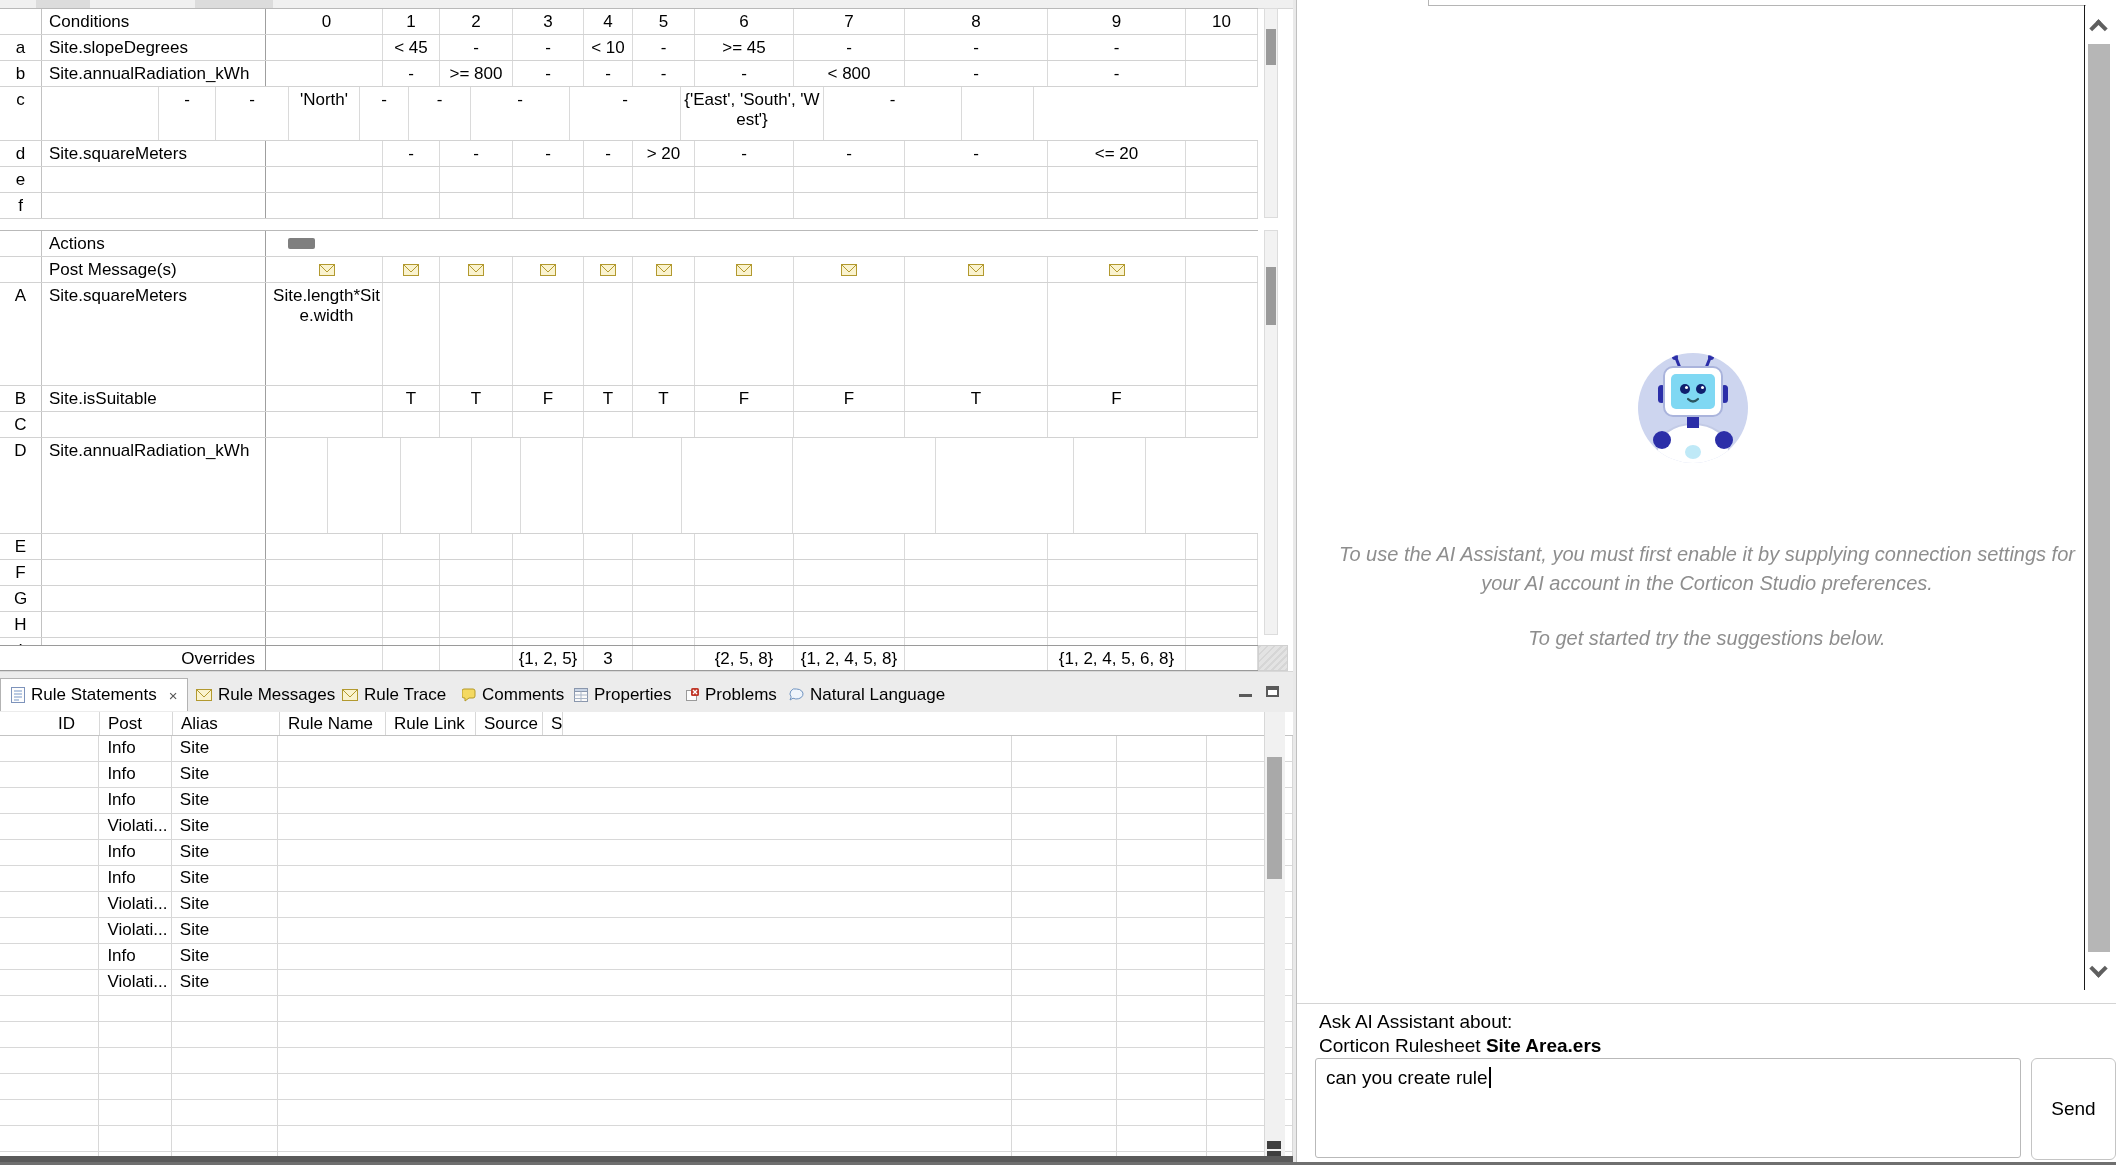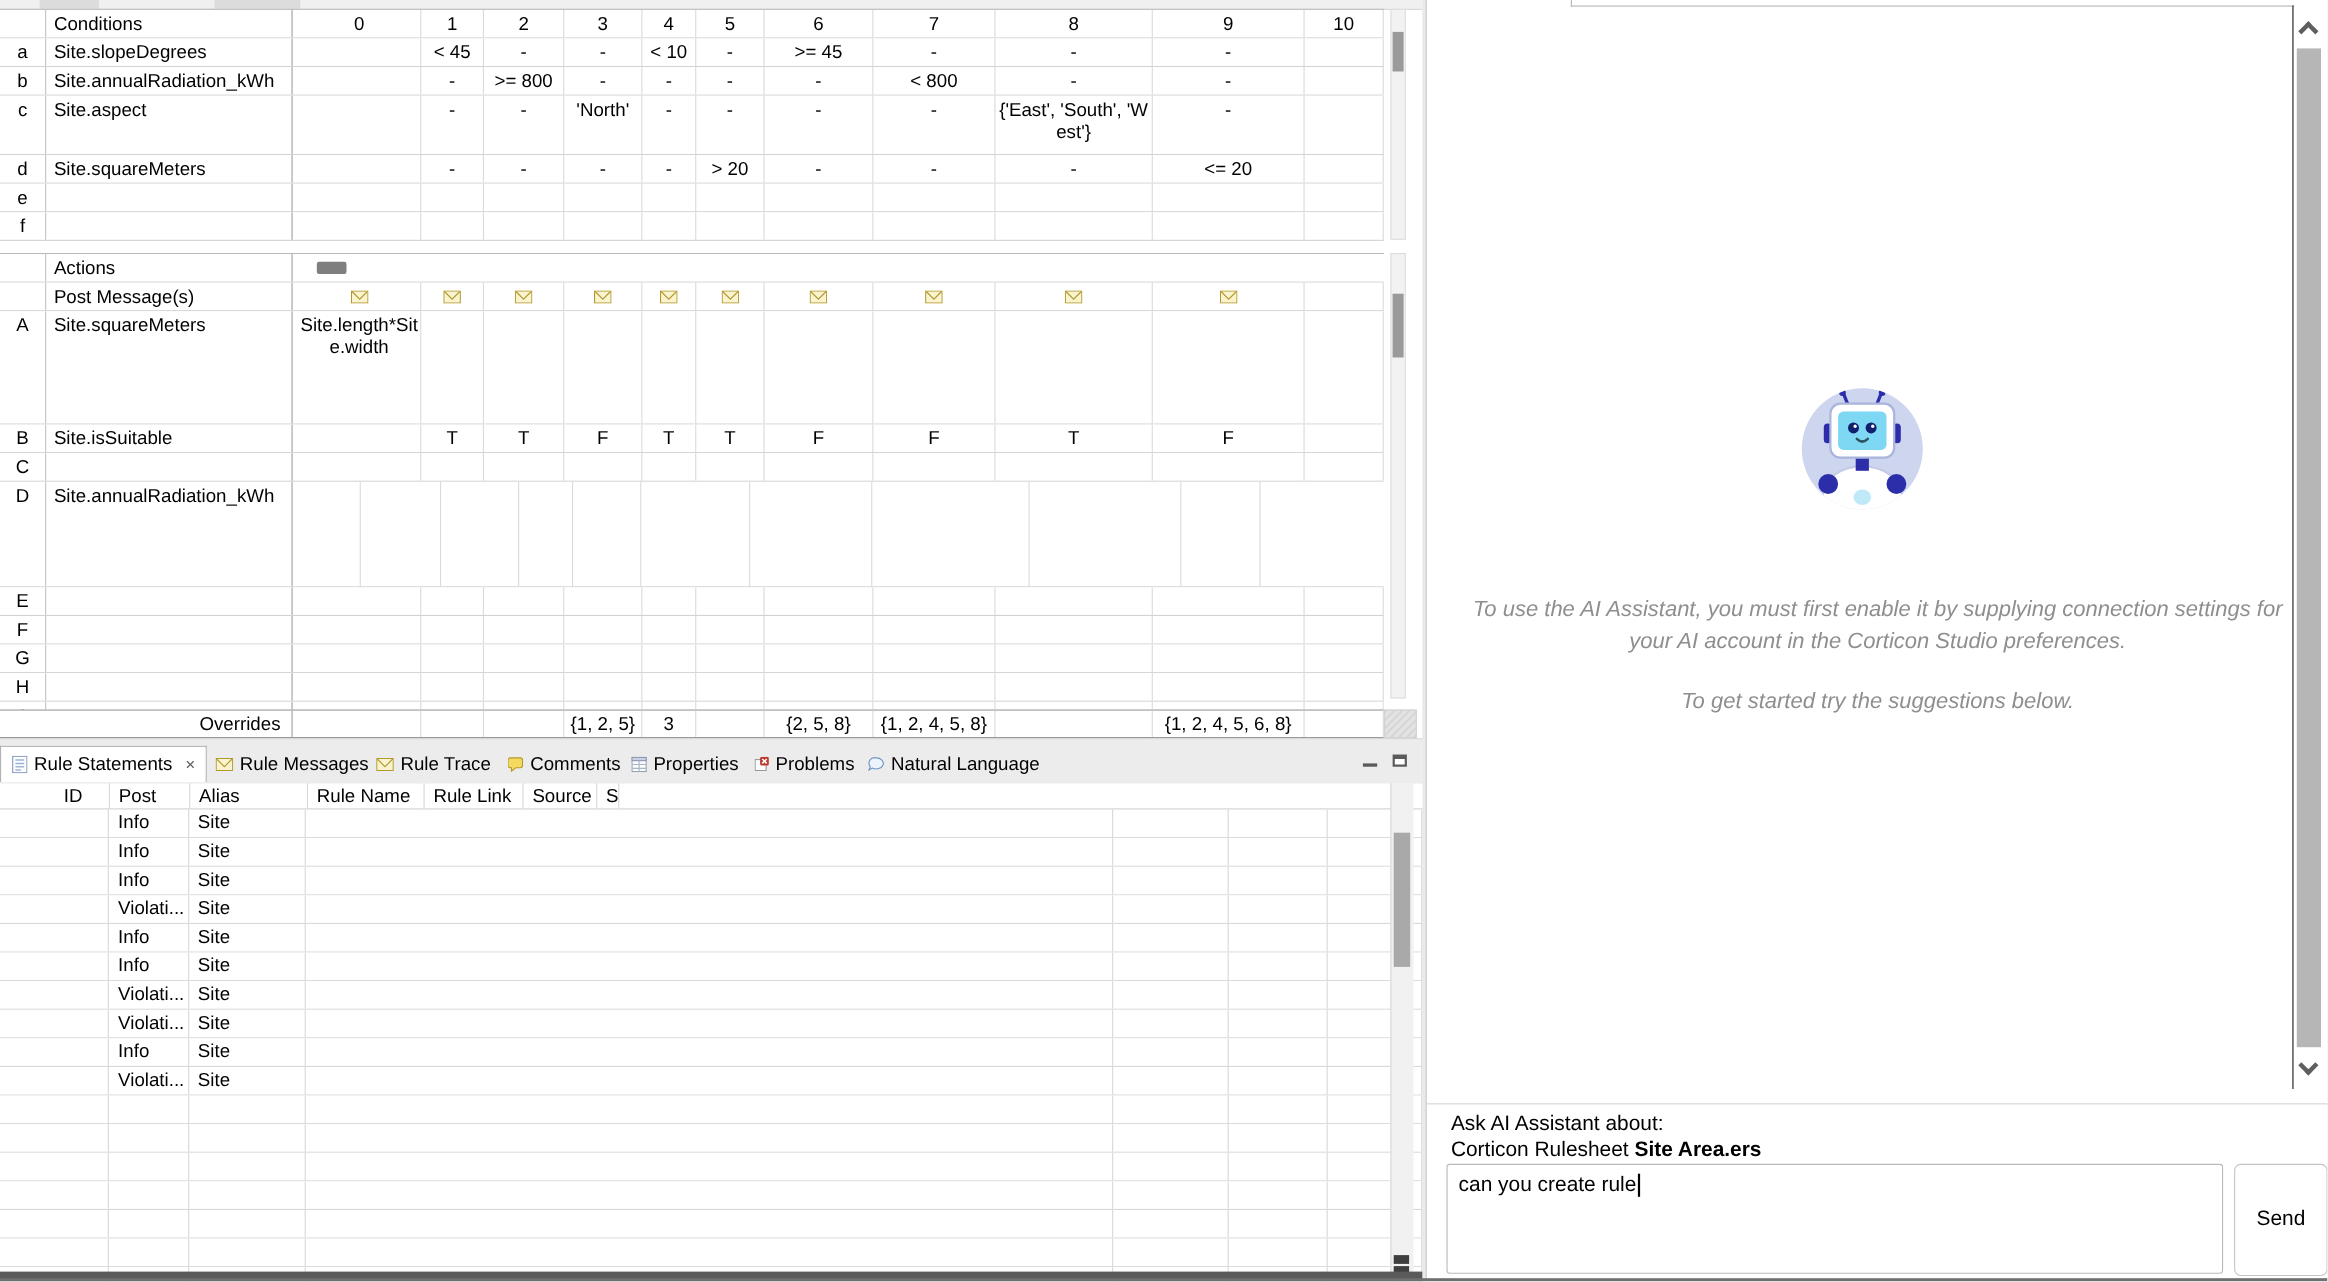--- a/index.html
+++ b/index.html
@@ -128,21 +128,20 @@
           <div class="cell c-val" style="width: 49px;">-</div>
           <div class="cell c-val" style="width: 62px;">-</div>
           <div class="cell c-val" style="width: 99px;">-</div>
           <div class="cell c-val" style="width: 111px;">&lt; 800</div>
           <div class="cell c-val" style="width: 143px;">-</div>
           <div class="cell c-val" style="width: 138px;">-</div>
           <div class="cell c-val" style="width: 72px;"></div>
         </div>
         <div class="r-row" style="height: 54px;">
           <div class="cell c-letter">c</div>
-          <div class="cell c-label">Site.aspect</div>
           <div class="c-gutter"></div>
           <div class="cell c-val" style="width: 112px;"></div>
           <div class="cell c-val" style="width: 57px;">-</div>
           <div class="cell c-val" style="width: 73px;">-</div>
           <div class="cell c-val" style="width: 71px;">'North'</div>
           <div class="cell c-val" style="width: 49px;">-</div>
           <div class="cell c-val" style="width: 62px;">-</div>
           <div class="cell c-val" style="width: 99px;">-</div>
           <div class="cell c-val" style="width: 111px;">-</div>
           <div class="cell c-val" style="width: 143px;">{'East', 'South', 'West'}</div>

